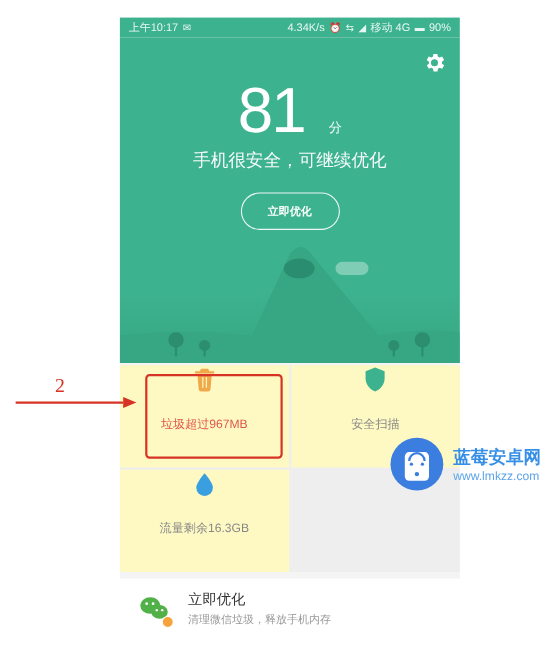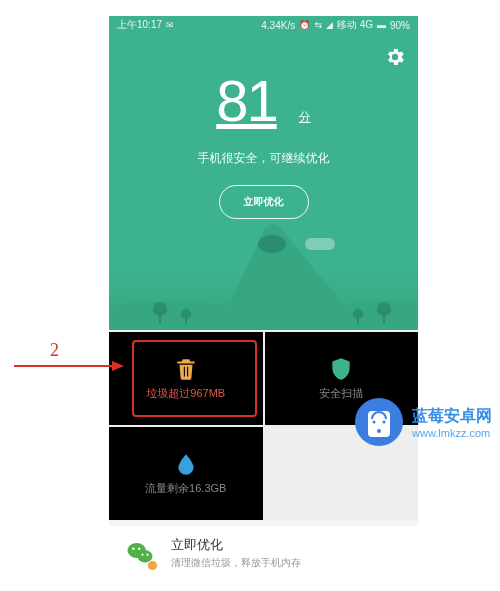--- a/index.html
+++ b/index.html
@@ -74,35 +74,34 @@
     .score-wrap {
       text-align: center;
       color: #fff;
       padding-top: 38px;
     }
     .score-row {
       display: flex;
       justify-content: center;
       align-items: baseline;
       gap: 22px;
-      text-decoration: underline;
     }
     .score-num {
       font-size: 58px;
       font-weight: 200;
       line-height: 1;
       letter-spacing: -2px;
     }
     .score-unit {
       font-size: 12px;
       opacity: 0.95;
     }
     .score-sub {
-      font-size: 12px;
-      margin-top: 20px;
+      font-size: 16px;
+      margin-top: 6px;
       opacity: 0.95;
     }
     .optimize-btn {
       display: inline-block;
       margin-top: 18px;
       border: 1px solid rgba(255,255,255,0.9);
       border-radius: 20px;
       padding: 9px 24px;
       font-size: 10px;
       color: #fff;
@@ -146,26 +145,26 @@
     
     .grid {
       display: grid;
       grid-template-columns: 1fr 1fr;
       grid-template-rows: 93px 93px;
       gap: 2px;
       background: #eee;
       margin-top: 2px;
     }
     .tile {
-      background: #000000;
+      background: #fef9c3;
       display: flex;
       flex-direction: column;
       align-items: center;
-      justify-content: center;
-      gap: 4px;
+      justify-content: flex-start;
+      gap: 20px;
       position: relative;
     }
     .tile .icon {
       width: 26px;
       height: 26px;
     }
     .tile .label {
       font-size: 11px;
       color: #888;
     }

